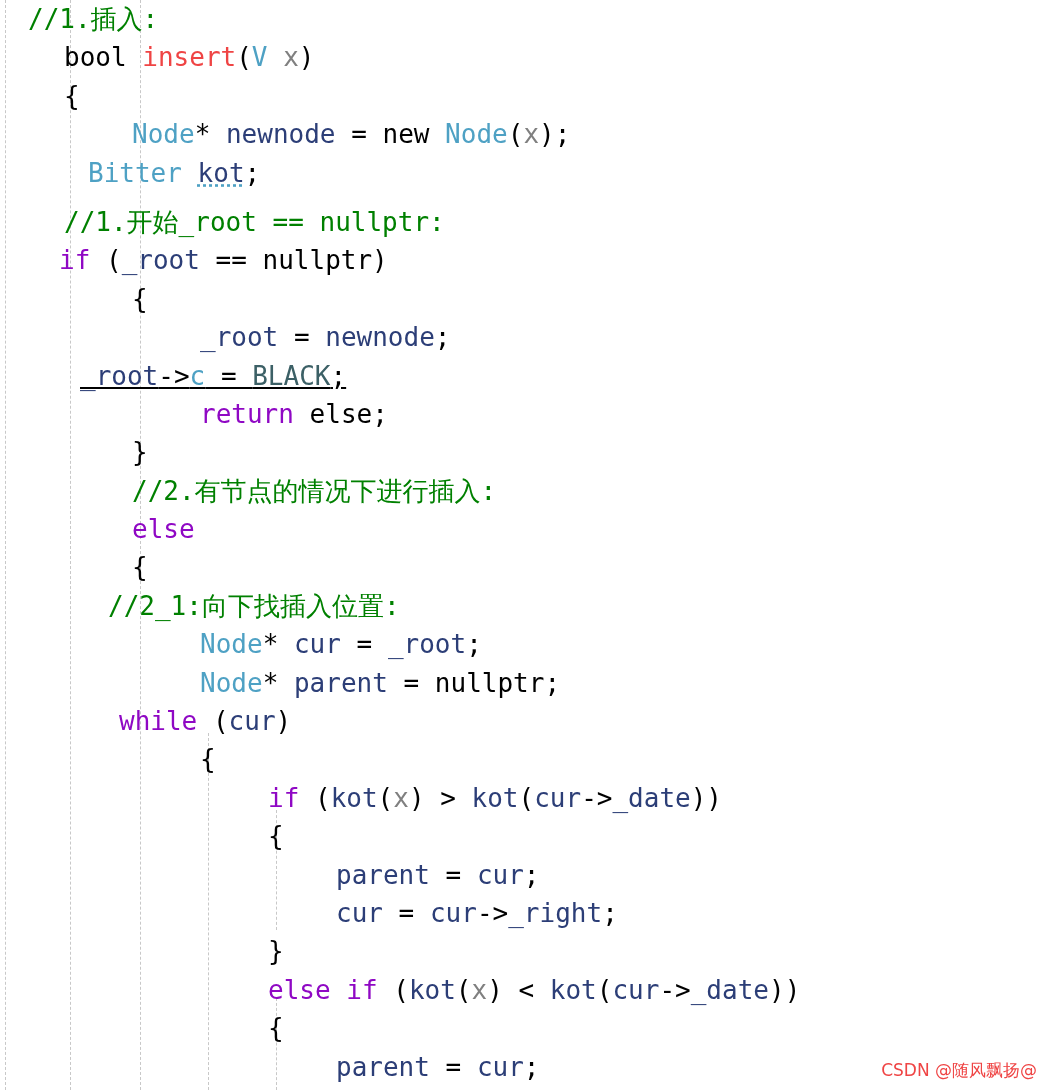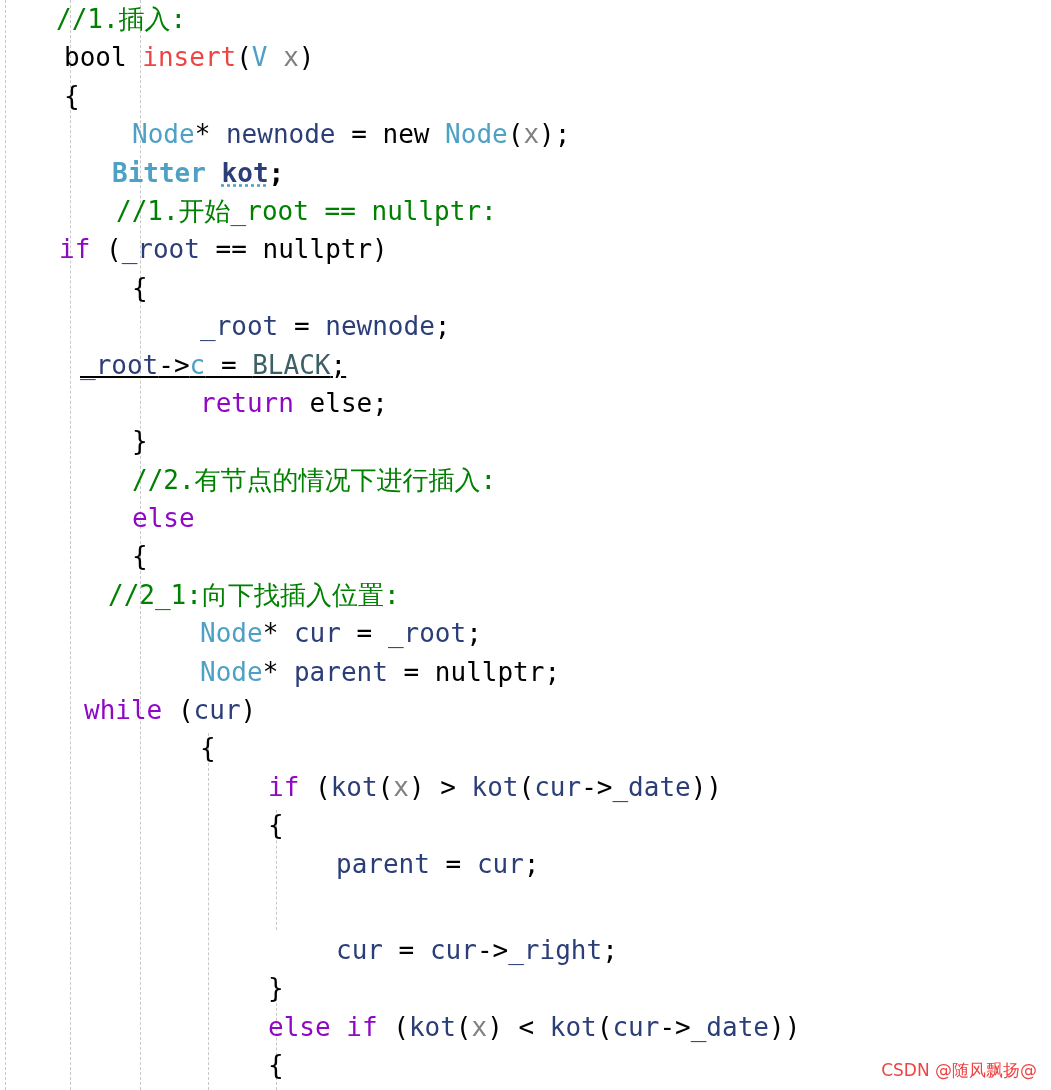--- a/index.html
+++ b/index.html
@@ -85,31 +85,31 @@
 
   <div class="guide" style="left:5px;"></div>
   <div class="guide" style="left:70px;"></div>
   <div class="guide" style="left:140px;height:1090px;"></div>
   <div class="guide" style="left:208px;top:733px;"></div>
   <div class="guide" style="left:276px;top:810px;height:120px;"></div>
   <div class="guide" style="left:276px;top:998px;"></div>
 
   <div class="code">
 
-    <div class="line" style="padding-left:28px;margin-left:28px;"><span class="cmt">//1.插入:</span></div>
+    <div class="line" style="padding-left:28px;"><span class="cmt">//1.插入:</span></div>
 
     <div class="line" style="padding-left:64px;"><span class="kw">bool</span><span class="pun"> </span><span class="fn">insert</span><span class="pun">(</span><span class="type">V</span><span class="pun"> </span><span class="prm">x</span><span class="pun">)</span></div>
 
     <div class="line" style="padding-left:64px;"><span class="pun">{</span></div>
 
     <div class="line" style="padding-left:132px;"><span class="type">Node</span><span class="pun">*</span><span class="pun"> </span><span class="var">newnode</span><span class="pun"> = </span><span class="kw">new</span><span class="pun"> </span><span class="type">Node</span><span class="pun">(</span><span class="prm">x</span><span class="pun">);</span></div>
 
-    <div class="line" style="padding-left:112px;font-weight:bold;"><span class="type">Bitter</span><span class="pun"> </span><span class="var squiggle">kot</span><span class="pun">;</span></div>
+    <div class="line" style="padding-left:88px;"><span class="type">Bitter</span><span class="pun"> </span><span class="var squiggle">kot</span><span class="pun">;</span></div>
 
-    <div class="line" style="padding-left:116px;"><span class="cmt">//1.开始_root == nullptr:</span></div>
+    <div class="line" style="padding-left:64px;margin-top:11px;"><span class="cmt">//1.开始_root == nullptr:</span></div>
 
     <div class="line" style="padding-left:59px;"><span class="ctrl">if</span><span class="pun"> (</span><span class="var">_root</span><span class="pun"> == </span><span class="kw">nullptr</span><span class="pun">)</span></div>
 
     <div class="line" style="padding-left:132px;"><span class="pun">{</span></div>
 
     <div class="line" style="padding-left:200px;"><span class="var">_root</span><span class="pun"> = </span><span class="var">newnode</span><span class="pun">;</span></div>
 
     <div class="line" style="padding-left:80px;text-decoration:underline;"><span class="var">_root</span><span class="pun">-&gt;</span><span class="type">c</span><span class="pun"> = </span><span class="macro">BLACK</span><span class="pun">;</span></div>
 
     <div class="line" style="padding-left:200px;"><span class="ctrl">return</span><span class="pun"> </span><span class="kw">else</span><span class="pun">;</span></div>
@@ -121,31 +121,31 @@
     <div class="line" style="padding-left:132px;"><span class="ctrl">else</span></div>
 
     <div class="line" style="padding-left:132px;"><span class="pun">{</span></div>
 
     <div class="line" style="padding-left:108px;"><span class="cmt">//2_1:向下找插入位置:</span></div>
 
     <div class="line" style="padding-left:200px;"><span class="type">Node</span><span class="pun">*</span><span class="pun"> </span><span class="var">cur</span><span class="pun"> = </span><span class="var">_root</span><span class="pun">;</span></div>
 
     <div class="line" style="padding-left:200px;"><span class="type">Node</span><span class="pun">*</span><span class="pun"> </span><span class="var">parent</span><span class="pun"> = </span><span class="kw">nullptr</span><span class="pun">;</span></div>
 
-    <div class="line" style="padding-left:84px;"><span class="ctrl">while</span><span class="pun"> (</span><span class="var">cur</span><span class="pun">)</span></div>
+    <div class="line" style="padding-left:119px;"><span class="ctrl">while</span><span class="pun"> (</span><span class="var">cur</span><span class="pun">)</span></div>
 
     <div class="line" style="padding-left:200px;"><span class="pun">{</span></div>
 
     <div class="line" style="padding-left:268px;"><span class="ctrl">if</span><span class="pun"> (</span><span class="var">kot</span><span class="pun">(</span><span class="prm">x</span><span class="pun">)</span><span class="pun"> &gt; </span><span class="var">kot</span><span class="pun">(</span><span class="var">cur</span><span class="pun">-&gt;</span><span class="var">_date</span><span class="pun">))</span></div>
 
     <div class="line" style="padding-left:268px;"><span class="pun">{</span></div>
 
     <div class="line" style="padding-left:336px;"><span class="var">parent</span><span class="pun"> = </span><span class="var">cur</span><span class="pun">;</span></div>
 
-    <div class="line" style="padding-left:336px;margin-top:48px;"><span class="var">cur</span><span class="pun"> = </span><span class="var">cur</span><span class="pun">-&gt;</span><span class="var">_right</span><span class="pun">;</span></div>
+    <div class="line" style="padding-left:336px;"><span class="var">cur</span><span class="pun"> = </span><span class="var">cur</span><span class="pun">-&gt;</span><span class="var">_right</span><span class="pun">;</span></div>
 
     <div class="line" style="padding-left:268px;"><span class="pun">}</span></div>
 
     <div class="line" style="padding-left:268px;"><span class="ctrl">else if</span><span class="pun"> (</span><span class="var">kot</span><span class="pun">(</span><span class="prm">x</span><span class="pun">)</span><span class="pun"> &lt; </span><span class="var">kot</span><span class="pun">(</span><span class="var">cur</span><span class="pun">-&gt;</span><span class="var">_date</span><span class="pun">))</span></div>
 
     <div class="line" style="padding-left:268px;"><span class="pun">{</span></div>
 
     <div class="line" style="padding-left:336px;"><span class="var">parent</span><span class="pun"> = </span><span class="var">cur</span><span class="pun">;</span></div>
 
     <div class="line" style="padding-left:336px;"><span class="var">cur</span><span class="pun"> = </span><span class="var">cur</span><span class="pun">-&gt;</span><span class="pun"> </span><span class="var">left</span><span class="pun">;</span></div>

